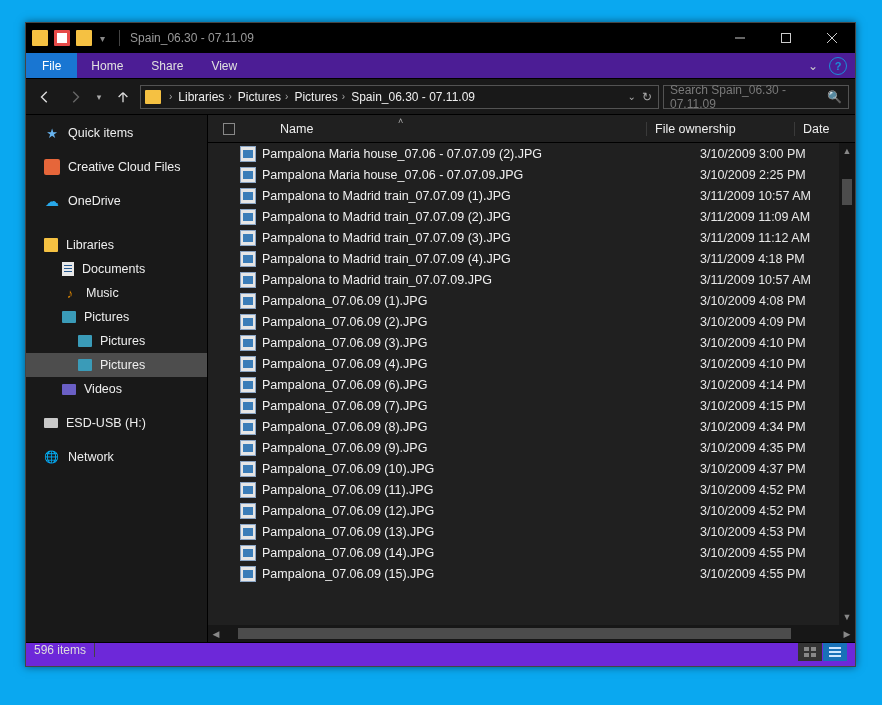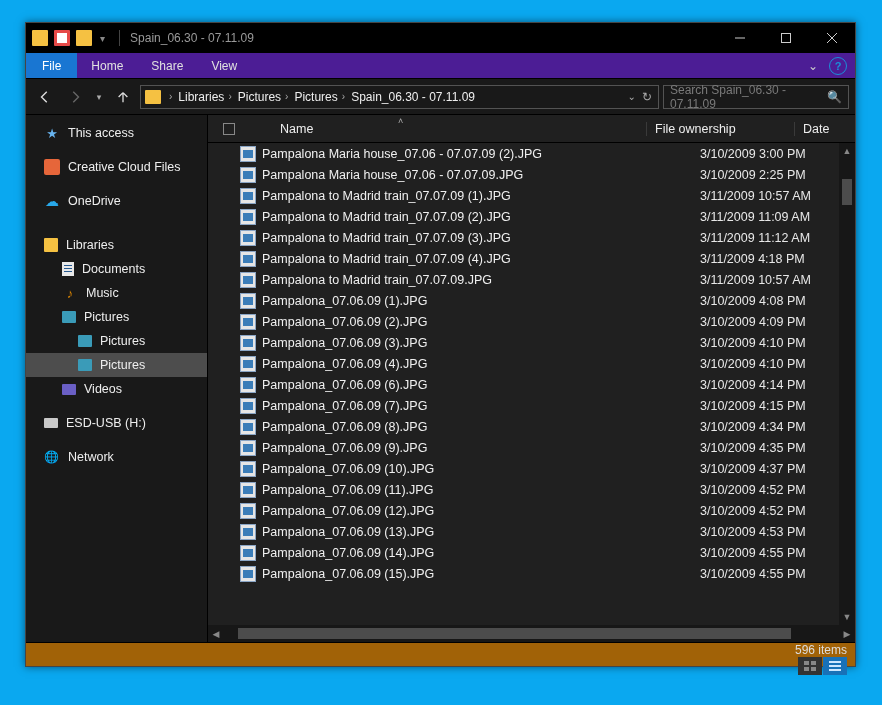--- a/index.html
+++ b/index.html
@@ -222,28 +222,27 @@
     background:#171717;
     display:flex;
     align-items:center;
   }
   .hscroll .arrow{width:16px;display:flex;align-items:center;justify-content:center;color:#888;font-size:9px;}
   .hscroll .track{flex:1;position:relative;height:100%; margin-left:14px;}
   .hscroll .thumb{position:absolute;top:3px;bottom:3px;left:0;width:92%;background:#4c4c4c;}
   
   .statusbar{
     height:24px;
-    background:#a16207;
+    background:#6d28d9;
     border-top:1px solid #000;
     display:flex;
-    align-items:flex-end;
+    align-items:flex-start;
     color:#ddd;
     font-size:12px;
     padding:0 8px;
-    flex-direction:column;
   }
   .statusbar .sdiv{width:1px;height:14px;background:#444;margin:0 8px;}
   .statusbar .viewbtns{margin-left:auto;display:flex;gap:1px;}
   .viewbtn{width:24px;height:18px;background:#333;display:flex;align-items:center;justify-content:center;}
   .viewbtn.active{background:#1871b8;}
   .viewbtn svg{width:12px;height:10px;}
 </style>
 </head>
 <body>
 
@@ -333,21 +332,21 @@
       <span>Search Spain_06.30 - 07.11.09</span>
       <span class="sicon">🔍</span>
     </div>
   </div>
 
   <div class="body">
 
     <div class="sidebar">
       <div class="navitem">
         <span class="ico star"></span>
-        <span>This access</span>
+        <span>Quick items</span>
       </div>
       <div class="navgap"></div>
       <div class="navitem">
         <span class="ico cc"></span>
         <span>Creative Cloud Files</span>
       </div>
       <div class="navgap"></div>
       <div class="navitem">
         <span class="ico onedrive"></span>
         <span>OneDrive</span>

